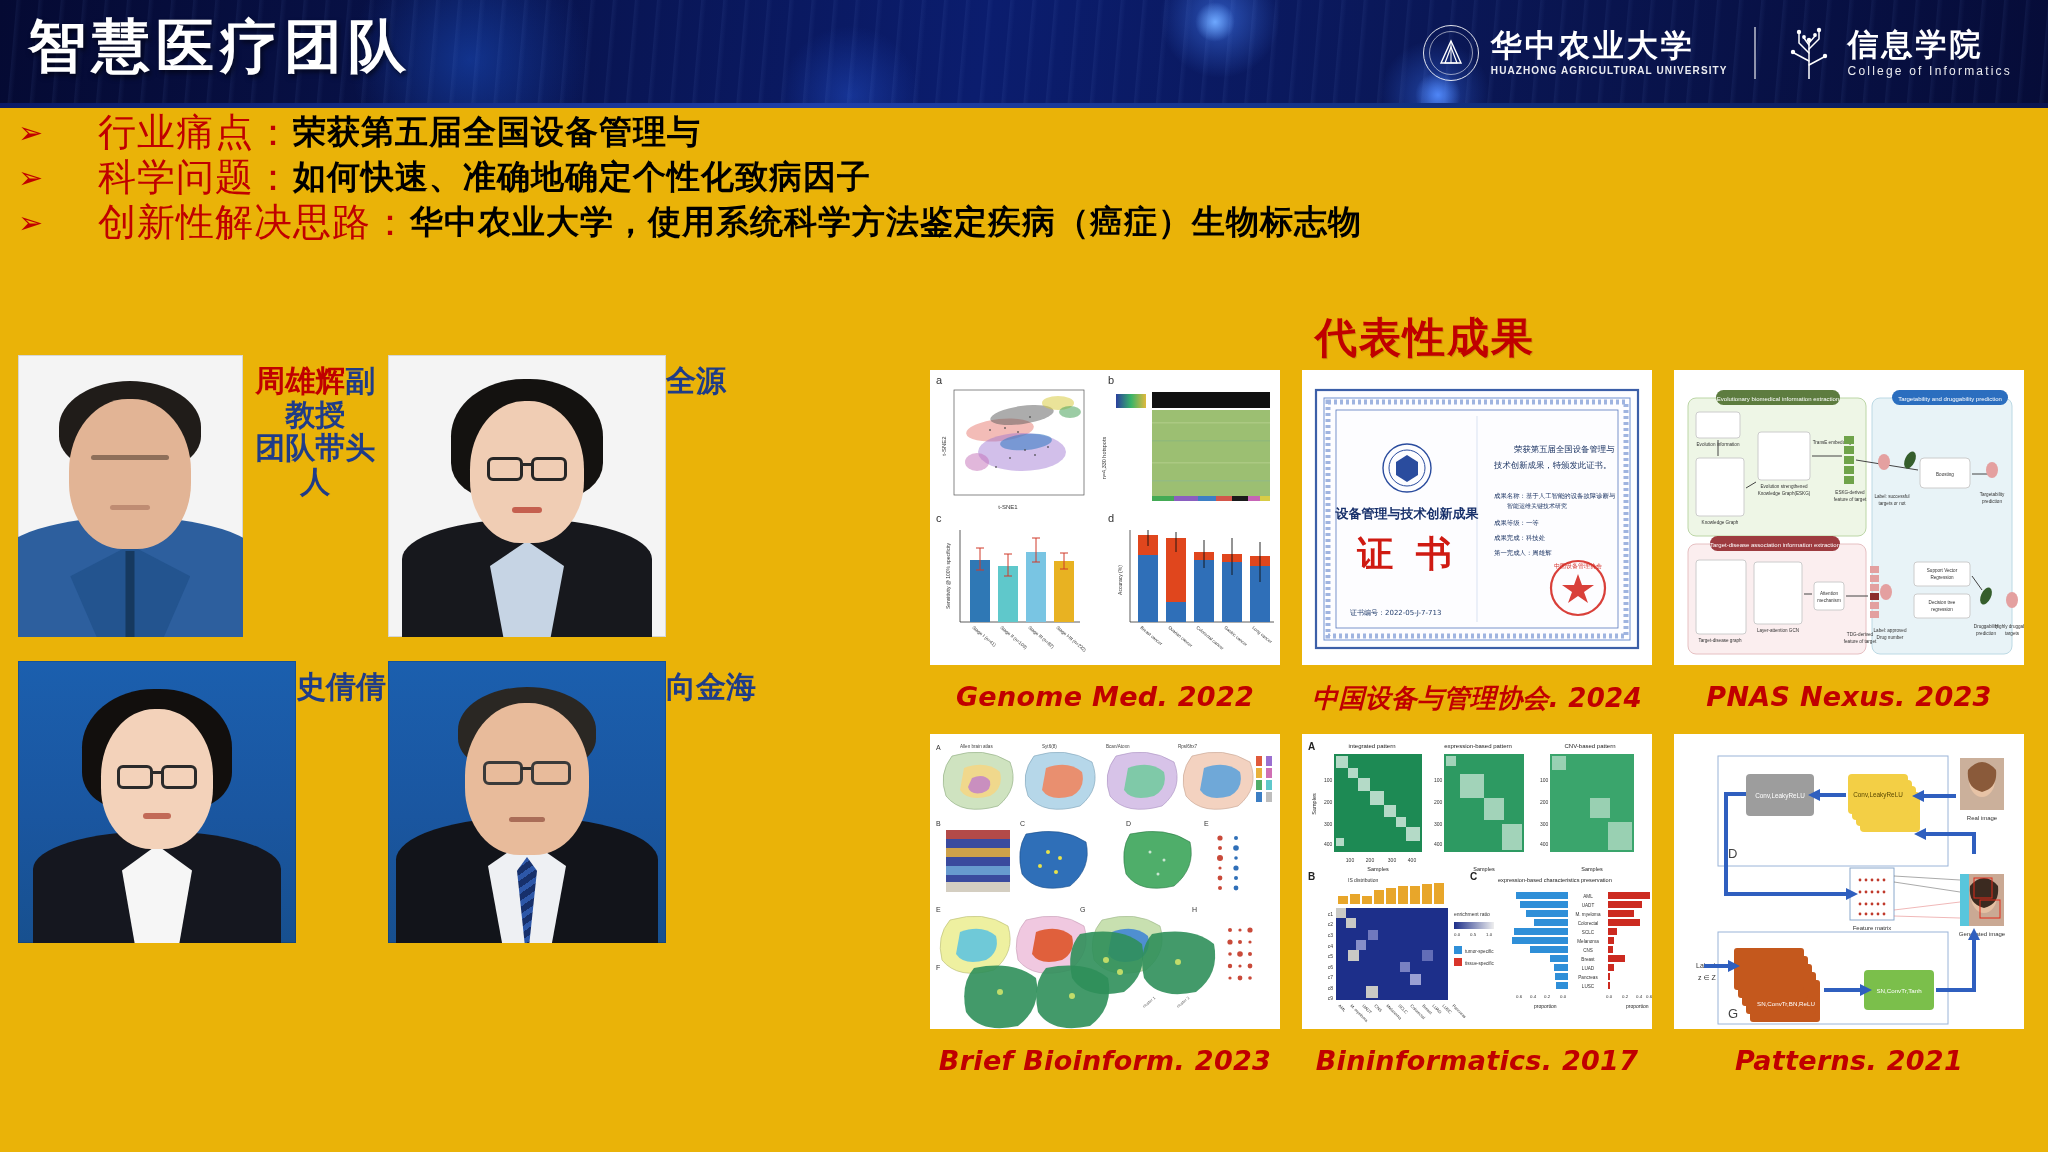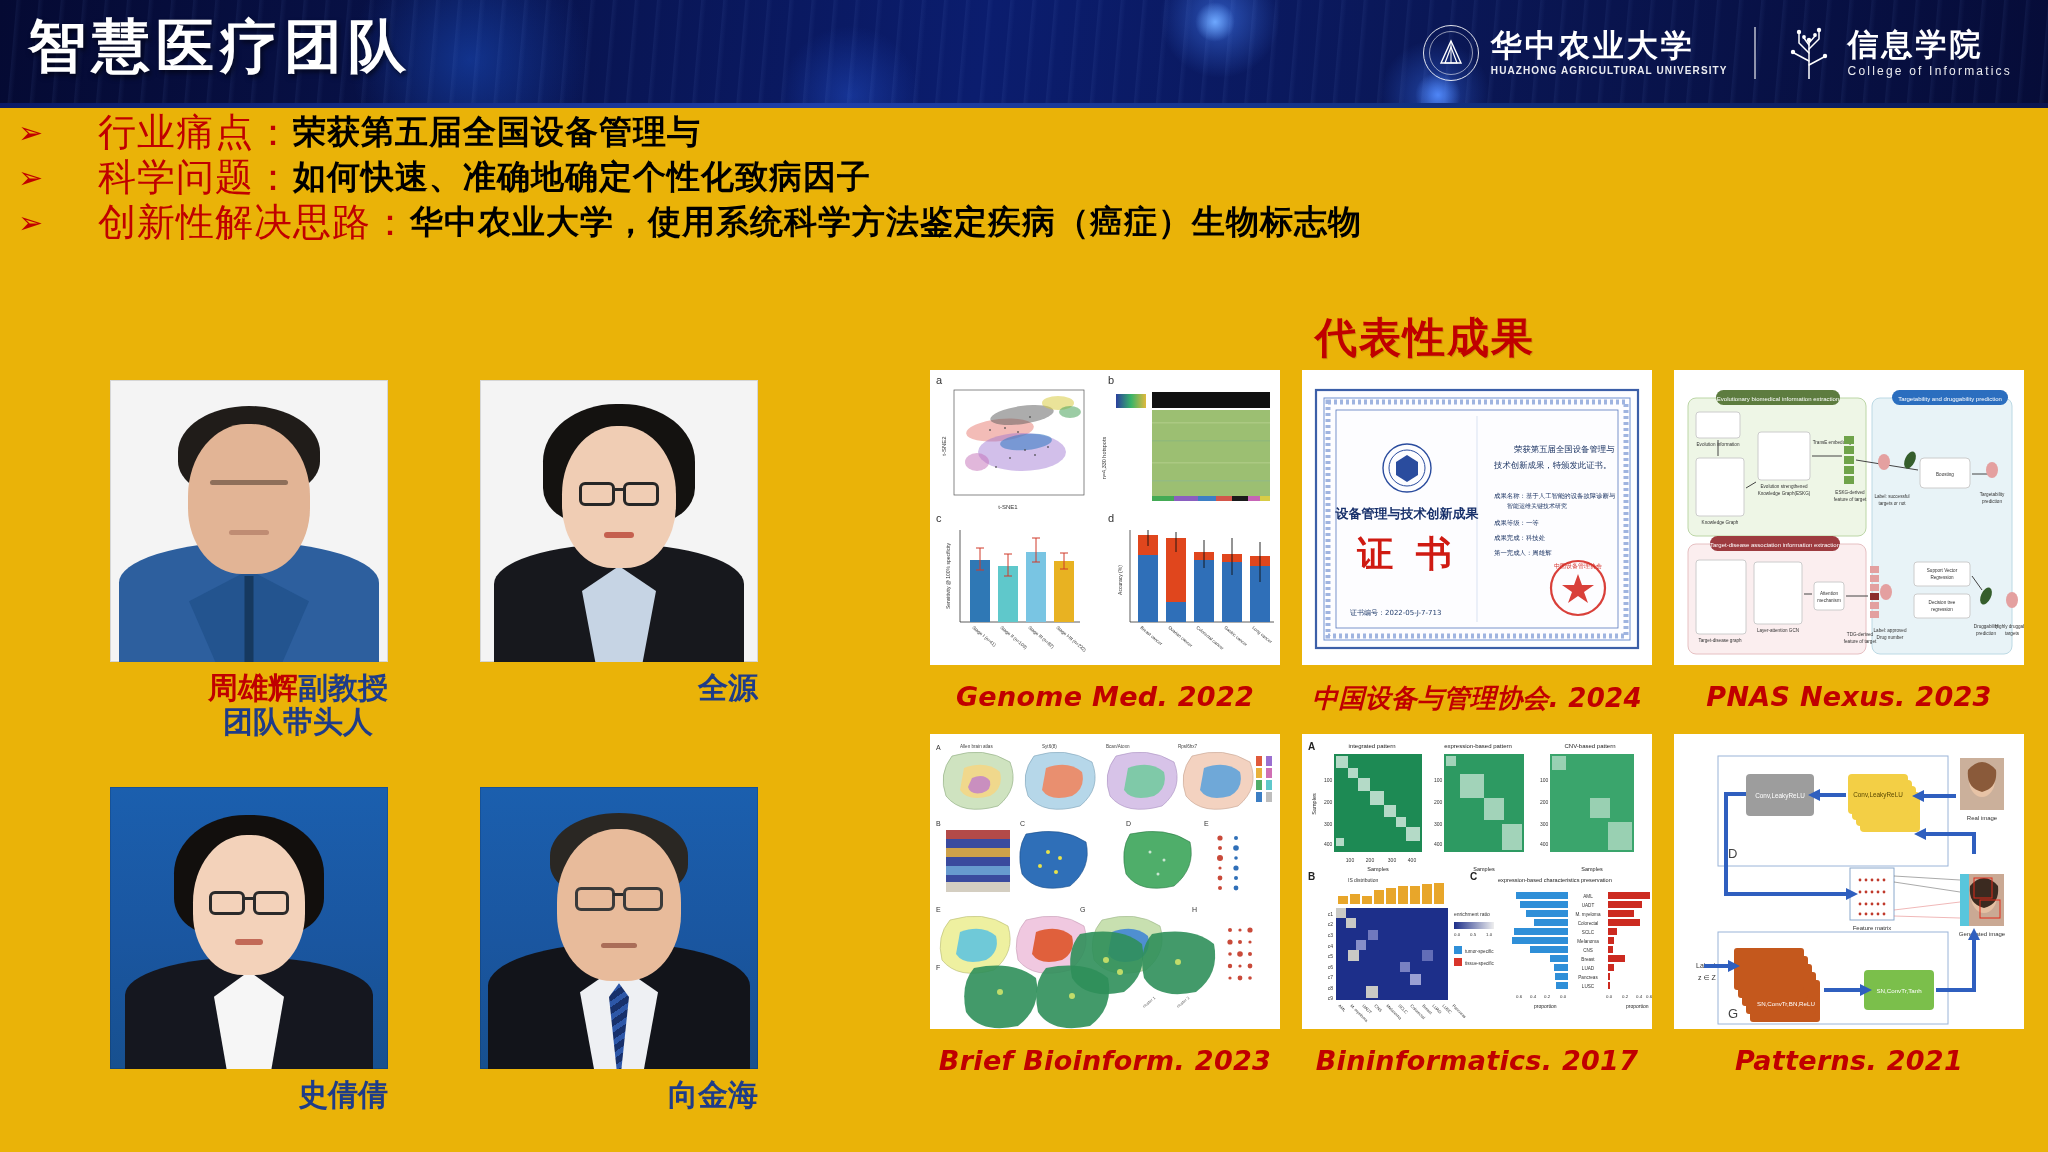--- a/index.html
+++ b/index.html
@@ -59,21 +59,21 @@
   .arrow { width:36px; flex:0 0 36px; color:#c00000; font-size:30px; line-height:1;
            font-family:"DejaVu Sans", sans-serif; }
   .b-key { font-family:"DejaVu Sans", sans-serif; font-weight:normal; font-size:38px;
            color:#c00000; letter-spacing:1px; white-space:nowrap;margin-left:44px; }
   .b-val { font-family:"DejaVu Sans", sans-serif; font-weight:bold; font-size:33px;
            color:#000000; letter-spacing:1px; white-space:nowrap; }
 
   
   .people { position:absolute; left:18px; top:355px; width:740px; }
   .prow { display:flex; }
-  .person { width:370px; display:flex; flex-direction:column; align-items:flex-end;margin-top:25px; }
+  .person { width:370px; display:flex; align-items:flex-start; }
   .pphoto { width:278px; height:282px; background:#184a8c; position:relative; overflow:hidden;
             box-shadow:0 0 0 1px rgba(0,0,0,.12) inset; }
   .pname { margin-top:9px; text-align:center; line-height:1.12;
            font-family:"DejaVu Sans", sans-serif; font-weight:bold; font-size:30px; color:#1f3c88; }
   .pname .red { color:#c00000; }
   .pname .role { display:block; }
 
   
   .bg-blue{background:linear-gradient(180deg,#1b5fae 0%,#1a56a0 55%,#17508f 100%);}
   .bg-white{background:#f4f4f4;}

